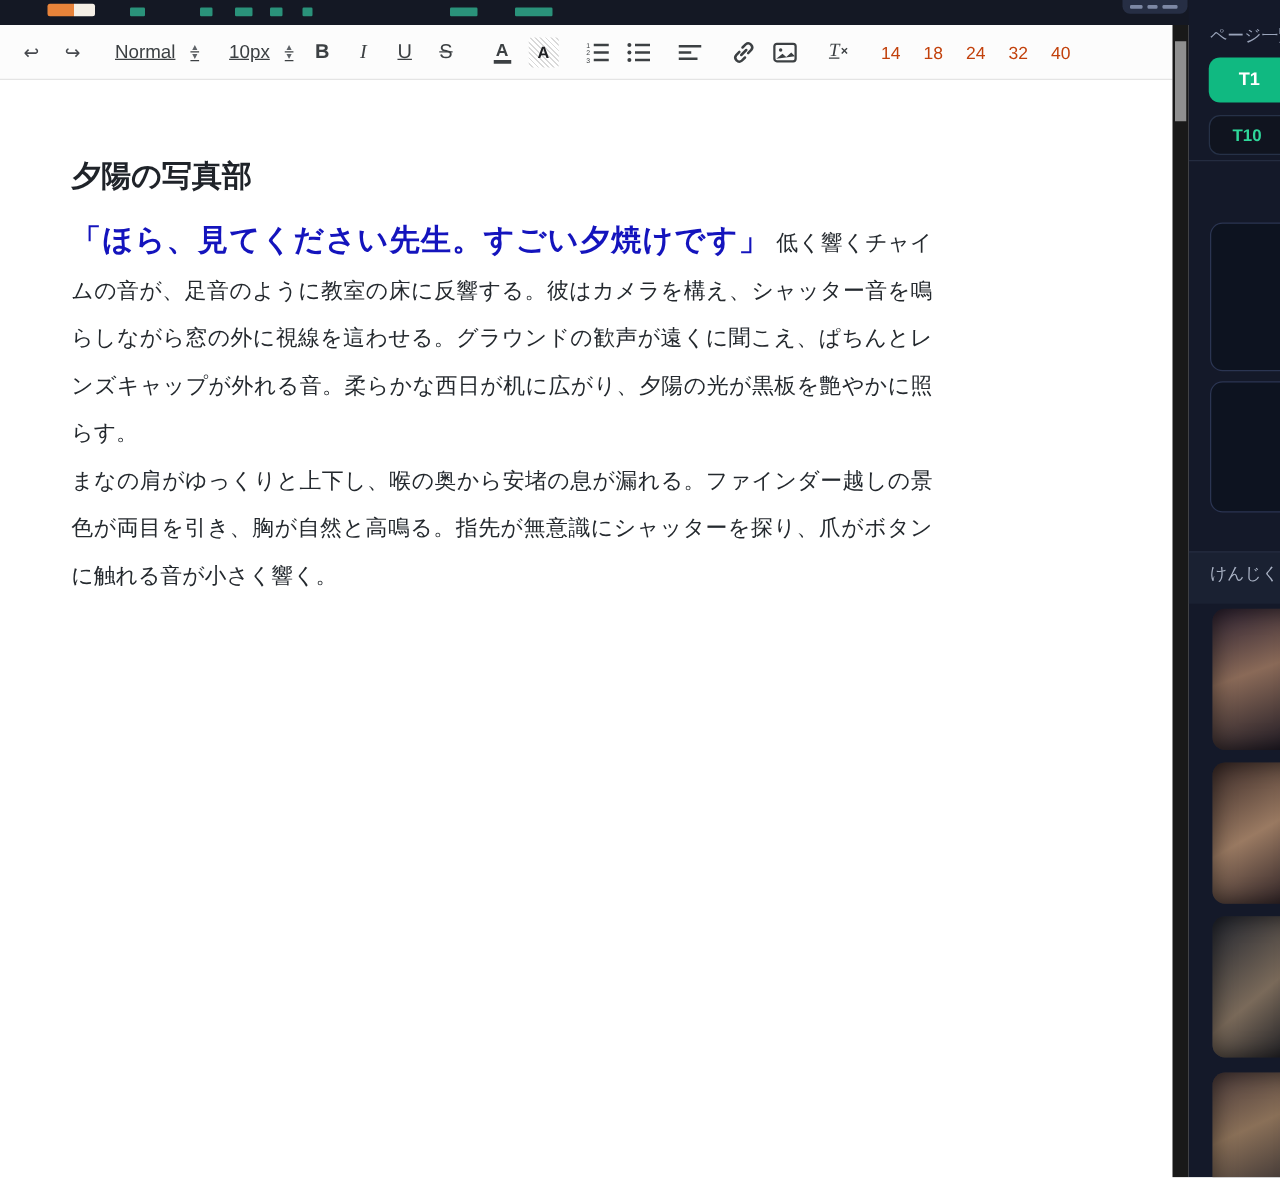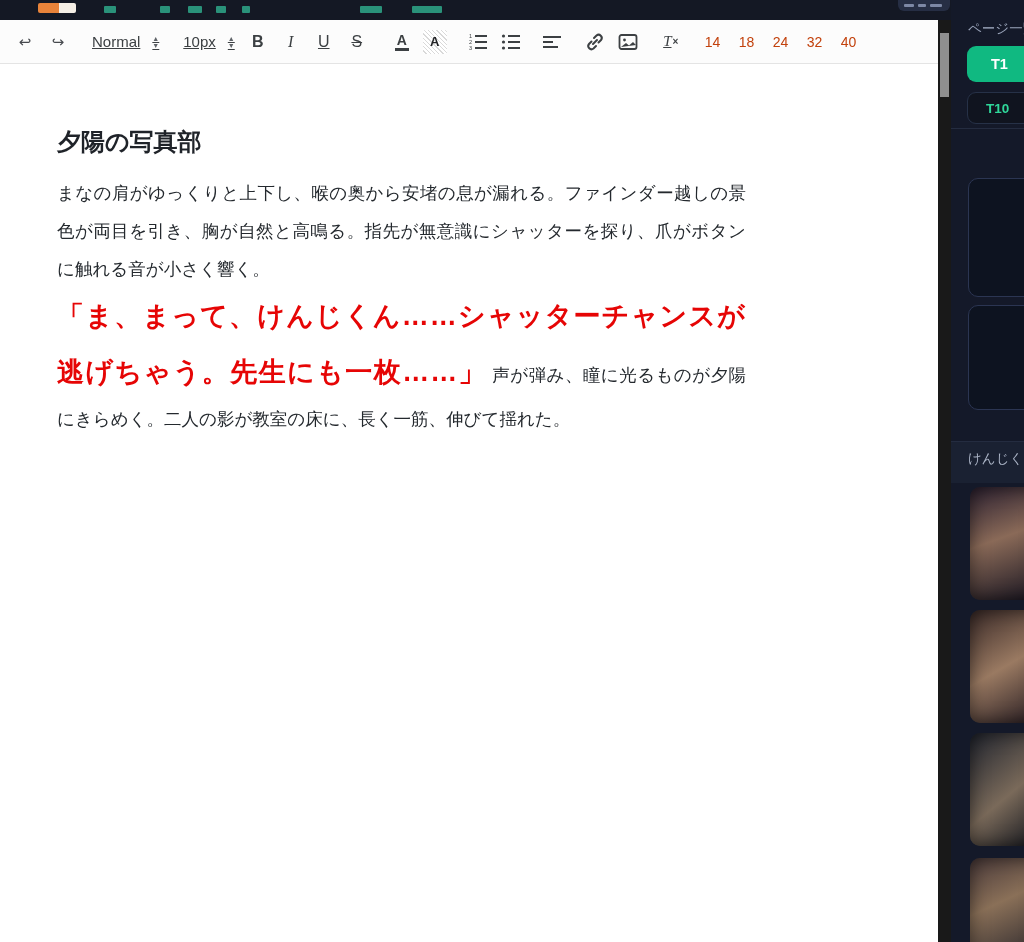--- a/index.html
+++ b/index.html
@@ -196,22 +196,22 @@
 
     <span class="preset" style="margin-left:14px">14</span>
     <span class="preset">18</span>
     <span class="preset">24</span>
     <span class="preset">32</span>
     <span class="preset" style="margin-right:0">40</span>
   </div>
 
   <div class="editor">
     <div class="doc-title">夕陽の写真部</div>
+    <p><span class="q-blue">「ほら、見てください先生。すごい夕焼けです」</span><span> 低く響くチャイムの音が、足音のように教室の床に反響する。彼はカメラを構え、シャッター音を鳴らしながら窓の外に視線を這わせる。グラウンドの歓声が遠くに聞こえ、ぱちんとレンズキャップが外れる音。柔らかな西日が机に広がり、夕陽の光が黒板を艶やかに照らす。</span></p>
     <p>まなの肩がゆっくりと上下し、喉の奥から安堵の息が漏れる。ファインダー越しの景色が両目を引き、胸が自然と高鳴る。指先が無意識にシャッターを探り、爪がボタンに触れる音が小さく響く。</p>
-    <p><span class="q-red">「ま、まって、けんじくん……シャッターチャンスが逃げちゃう。先生にも一枚……」</span><span> 声が弾み、瞳に光るものが夕陽にきらめく。二人の影が教室の床に、長く一筋、伸びて揺れた。</span></p>
   </div>
 
   <div class="scroll-track"></div>
   <div class="scroll-thumb"></div>
 
   <div class="sidebar">
     <div class="sb-label sb-pages-label">ページ一覧</div>
     <div class="tab-t1">T1</div>
     <div class="tab-t10">T10</div>
 

